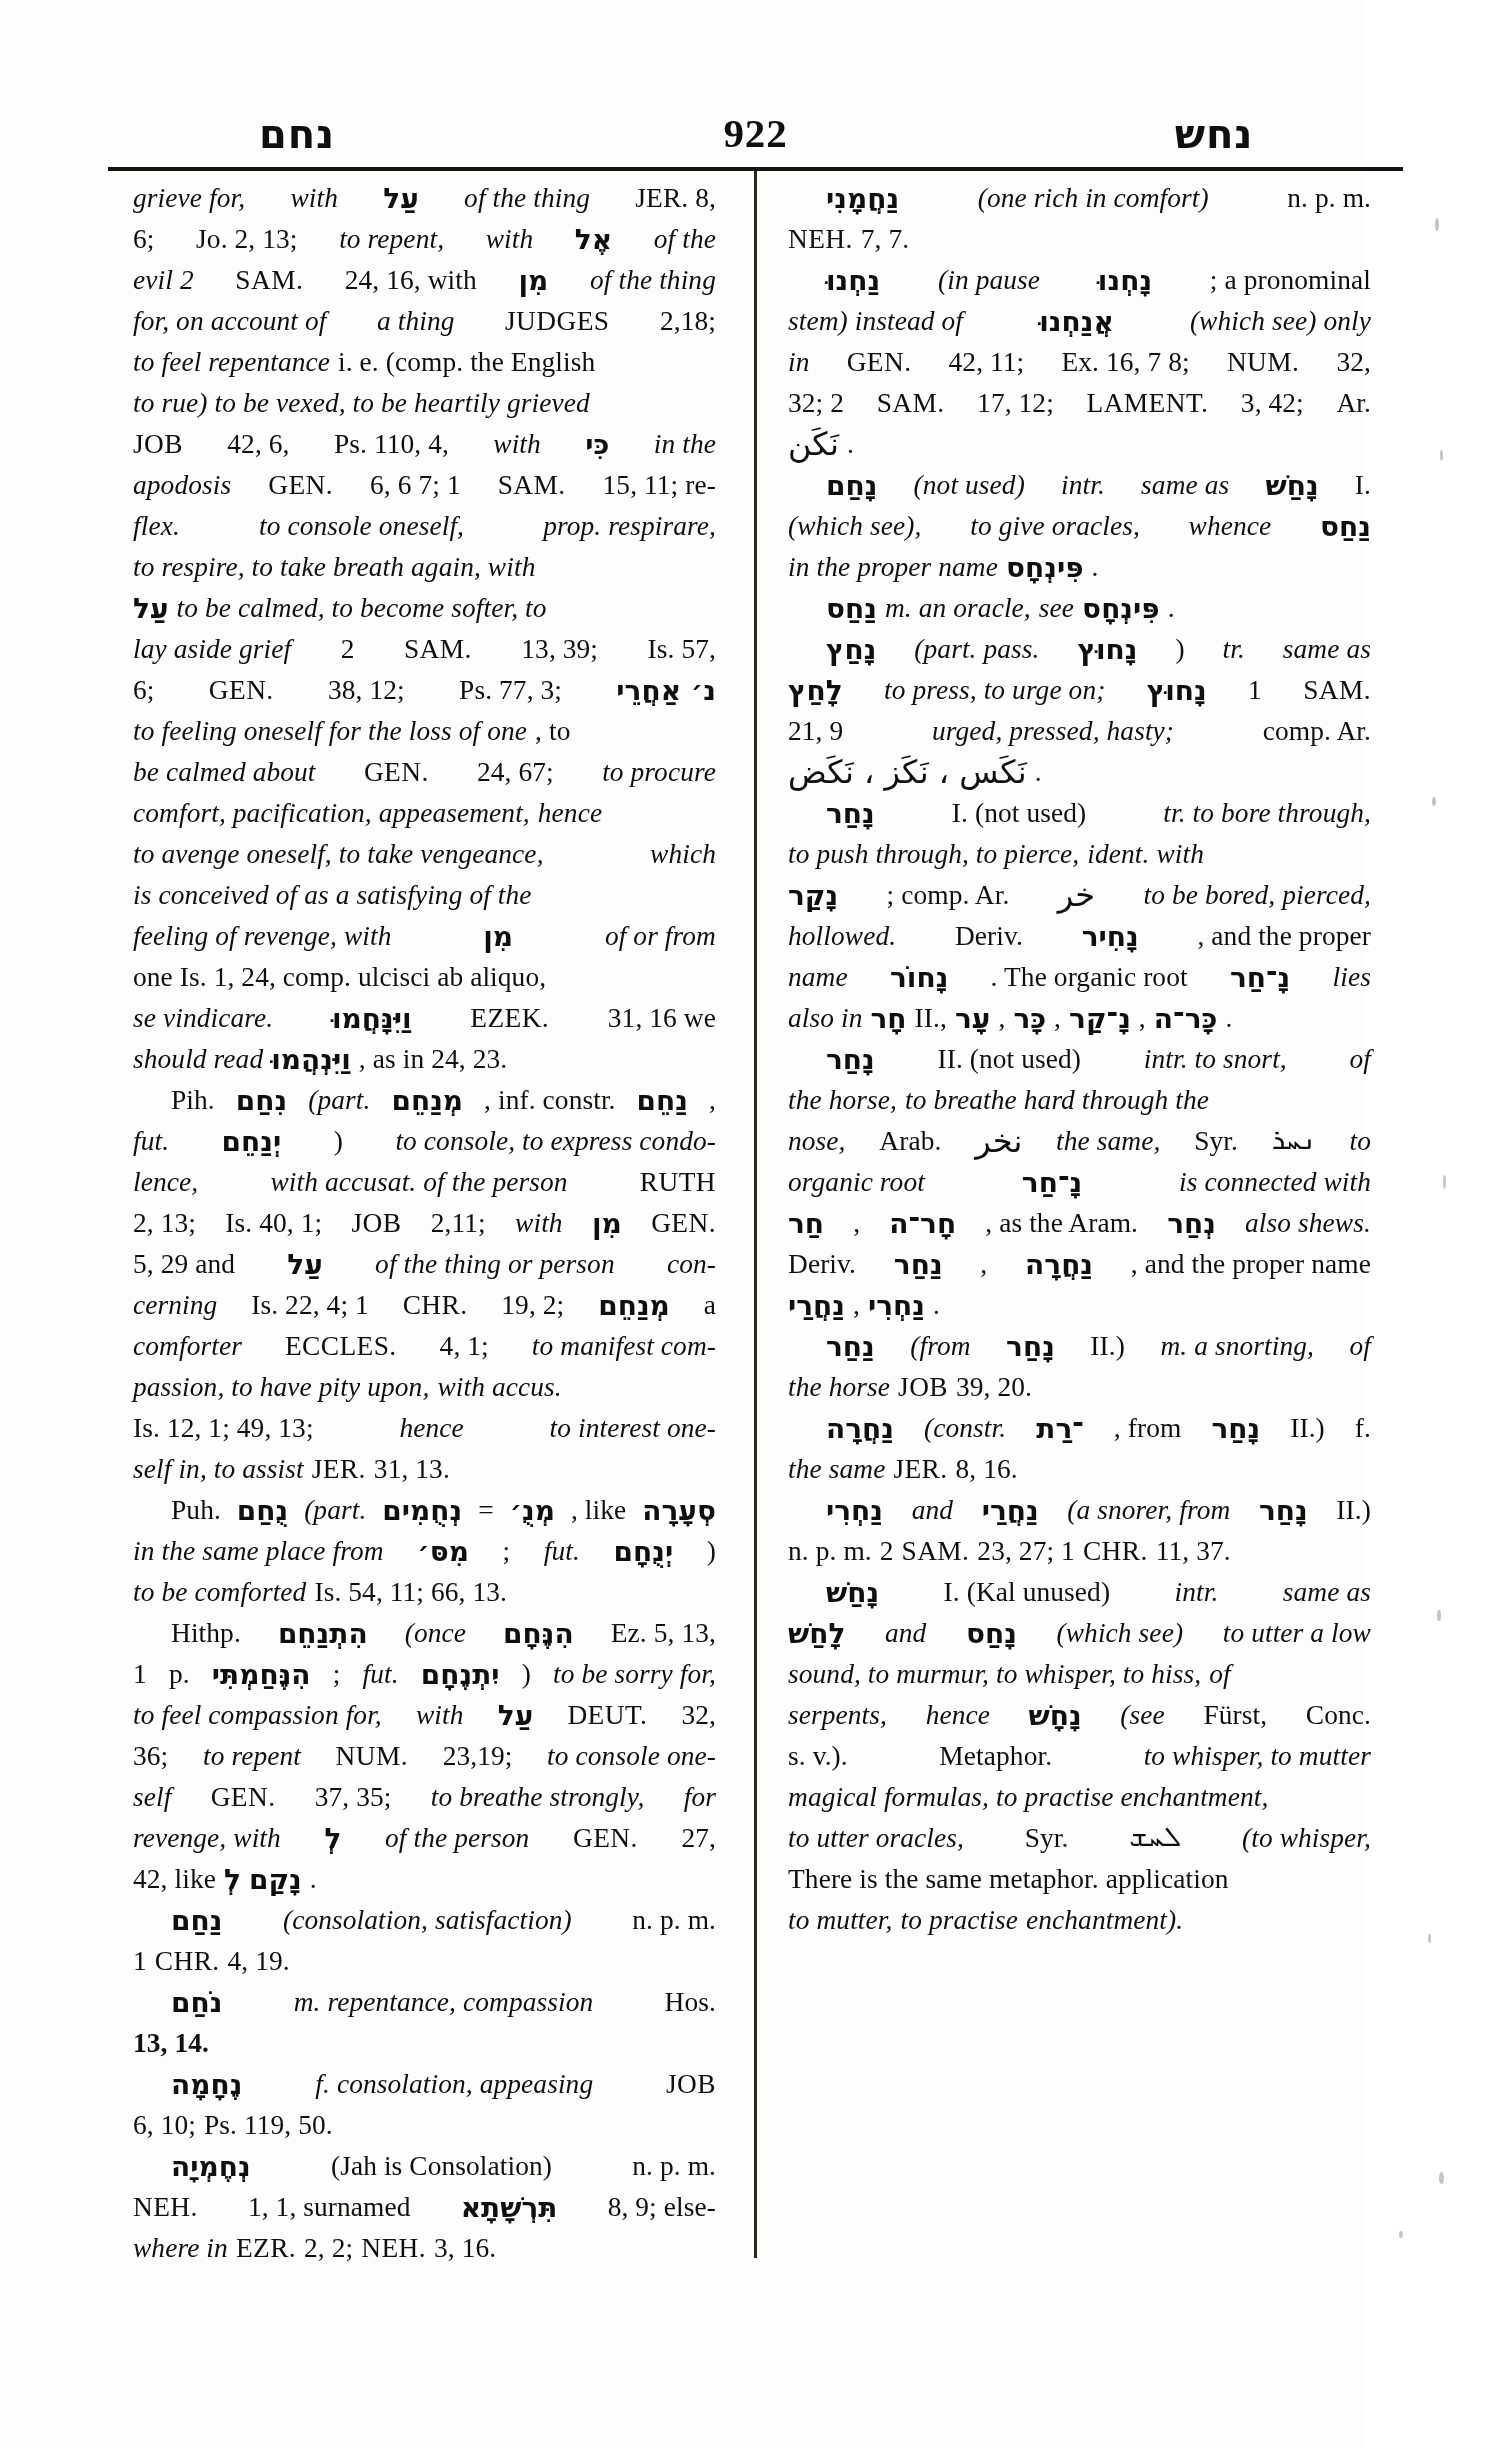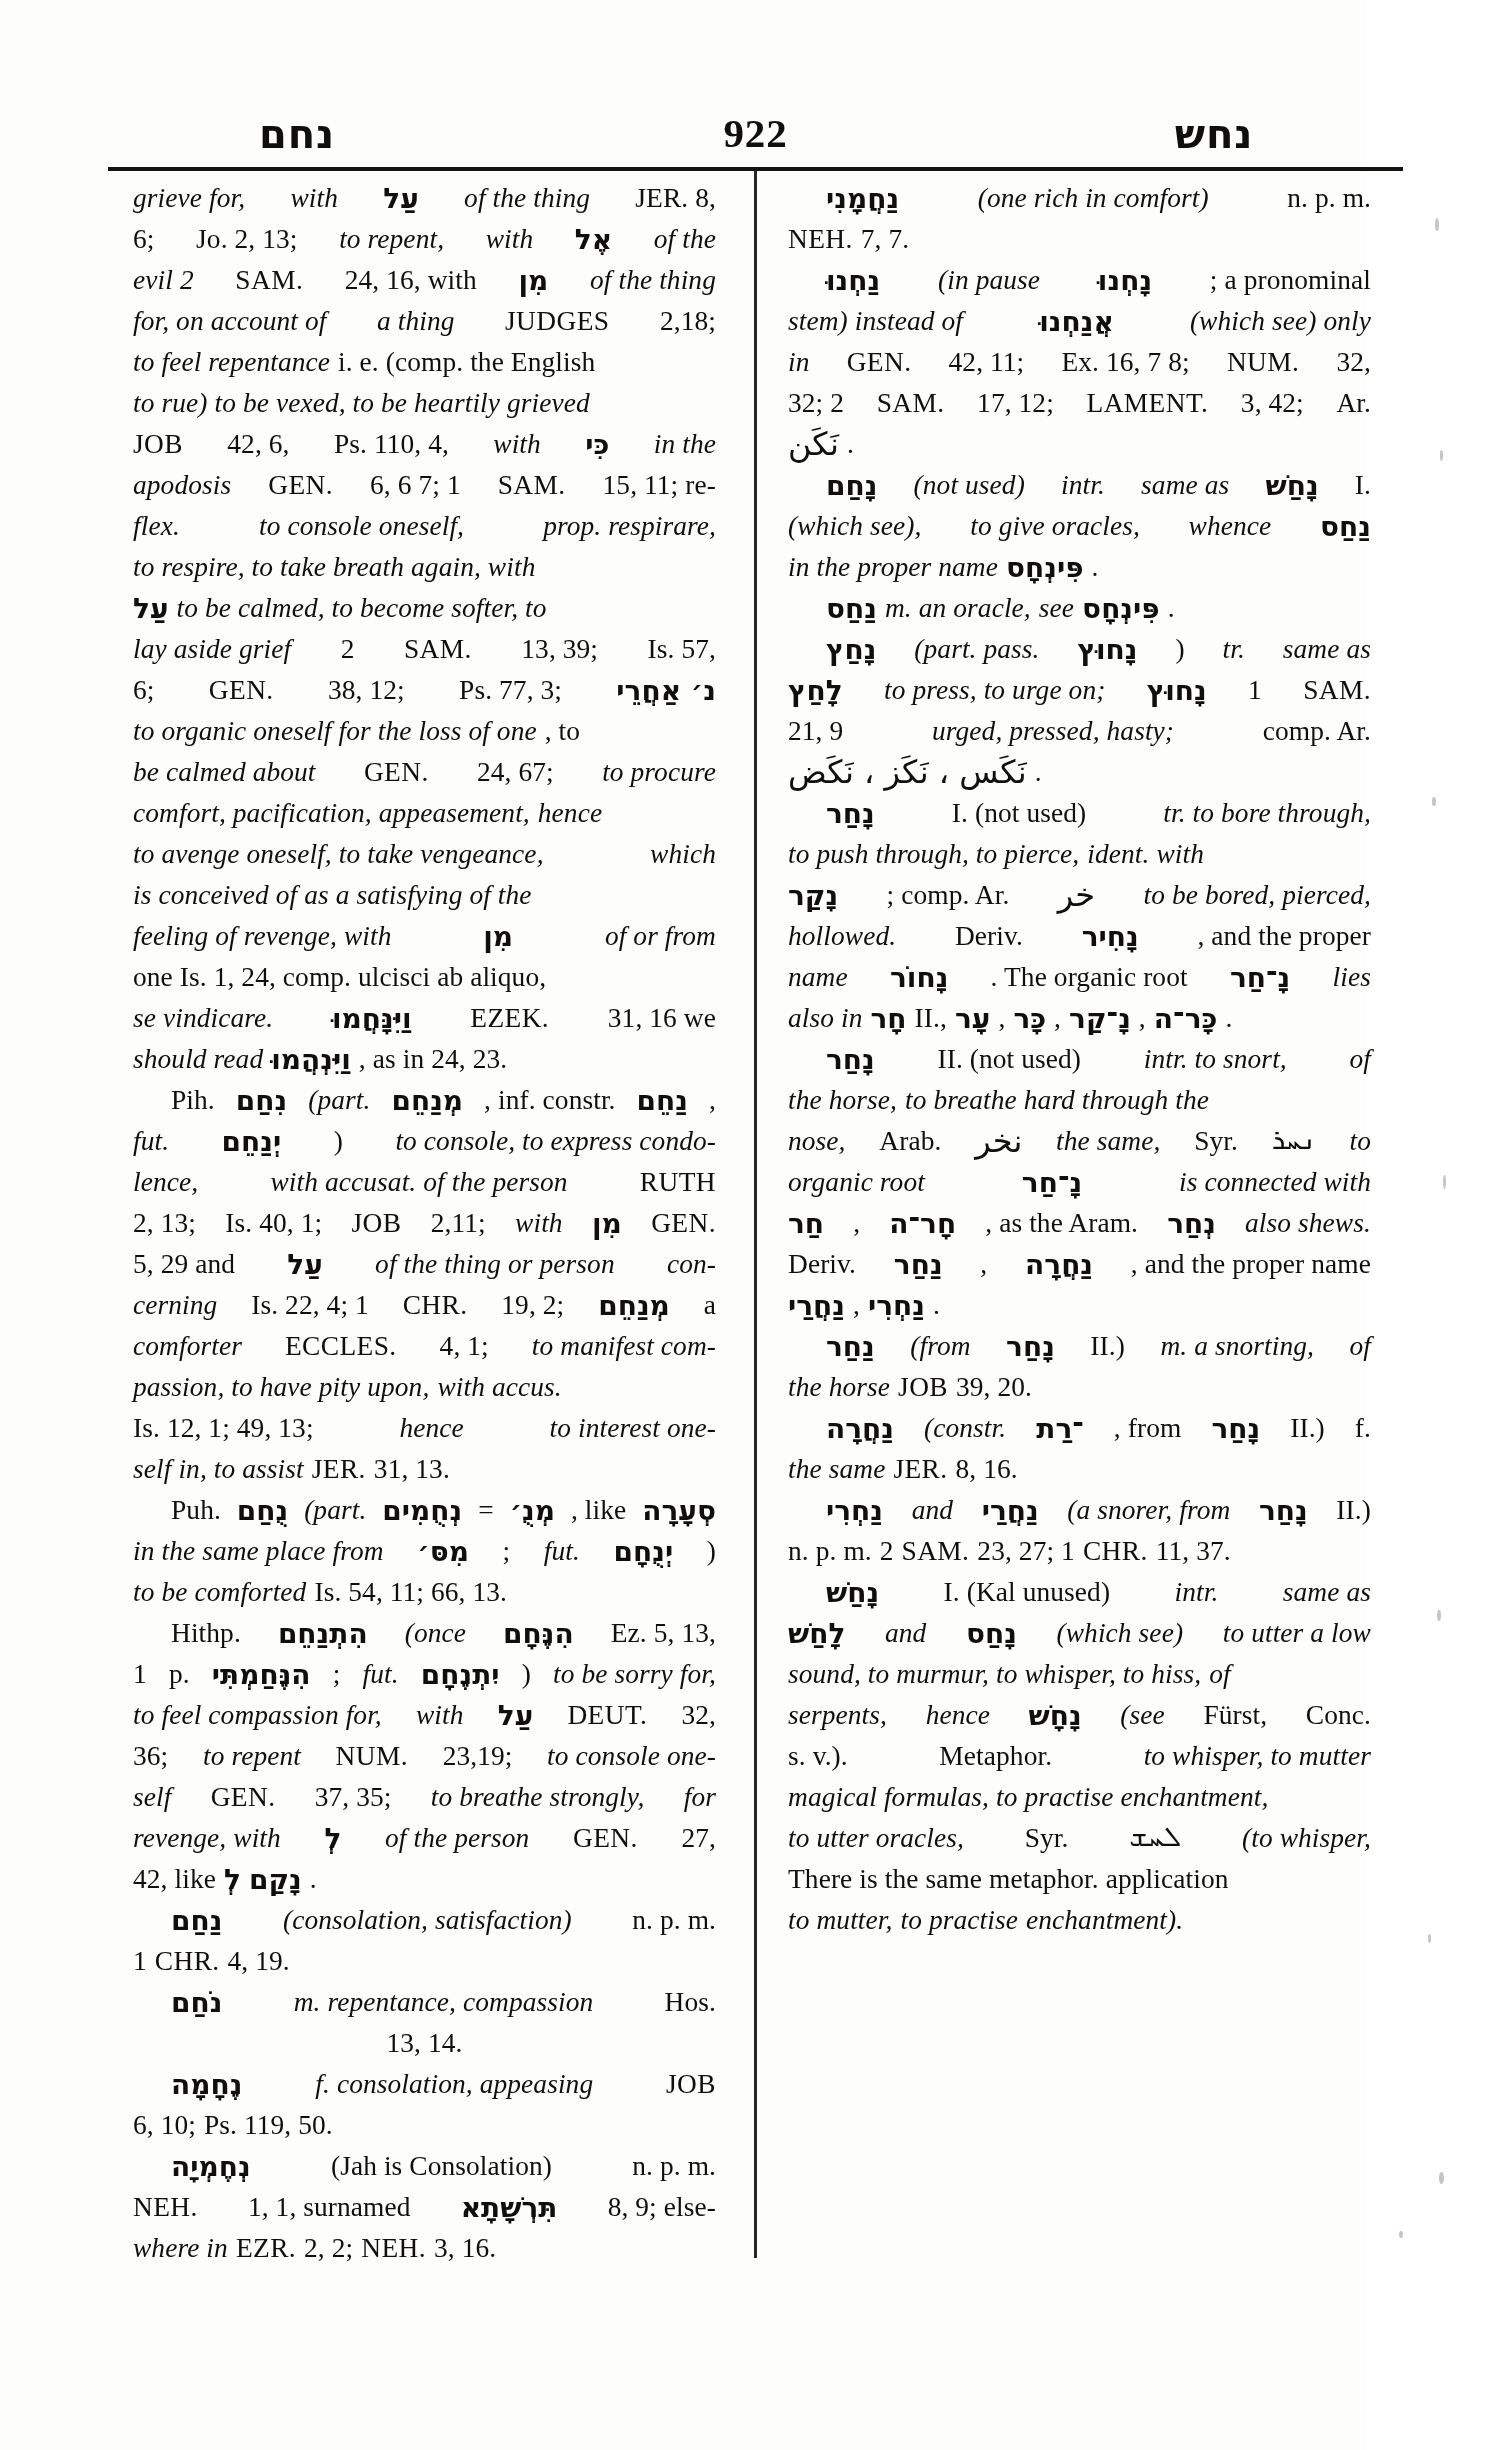--- a/index.html
+++ b/index.html
@@ -214,21 +214,21 @@
         <span>Is. 57,</span>
       </div>
       <div class="ln j">
         <span>6;</span>
         <span class="sc">GEN.</span>
         <span>38, 12;</span>
         <span>Ps. 77, 3;</span>
         <span class="heb">נ׳ אַחֲרֵי</span>
       </div>
       <div class="ln j" style="justify-content: flex-start;">
-        <span class="it">to organic oneself for the loss of one</span>
+        <span class="it">to feeling oneself for the loss of one</span>
         <span style="margin-left: 8px;">, to</span>
       </div>
       <div class="ln j">
         <span class="it">be calmed about</span>
         <span class="sc">GEN.</span>
         <span>24, 67;</span>
         <span class="it">to procure</span>
       </div>
       <div class="ln j" style="justify-content: flex-start;">
         <span class="it">comfort, pacification, appeasement,</span>
@@ -404,21 +404,21 @@
       <div class="ln j" style="justify-content: flex-start;">
         <span>1</span>
         <span class="sc" style="margin-left: 8px;">CHR.</span>
         <span style="margin-left: 8px;">4, 19.</span>
       </div>
       <div class="ln j indent">
         <span class="heb">נֹחַם</span>
         <span class="it">m. repentance, compassion</span>
         <span>Hos.</span>
       </div>
-      <div class="ln j" style="justify-content: center;">
+      <div class="ln j" style="justify-content: flex-start; font-weight: bold;">
         <span>13, 14.</span>
       </div>
       <div class="ln j indent">
         <span class="heb">נֶחָמָה</span>
         <span class="it">f. consolation, appeasing</span>
         <span class="sc">JOB</span>
       </div>
       <div class="ln j" style="justify-content: flex-start;">
         <span>6, 10;</span>
         <span style="margin-left: 8px;">Ps. 119, 50.</span>

